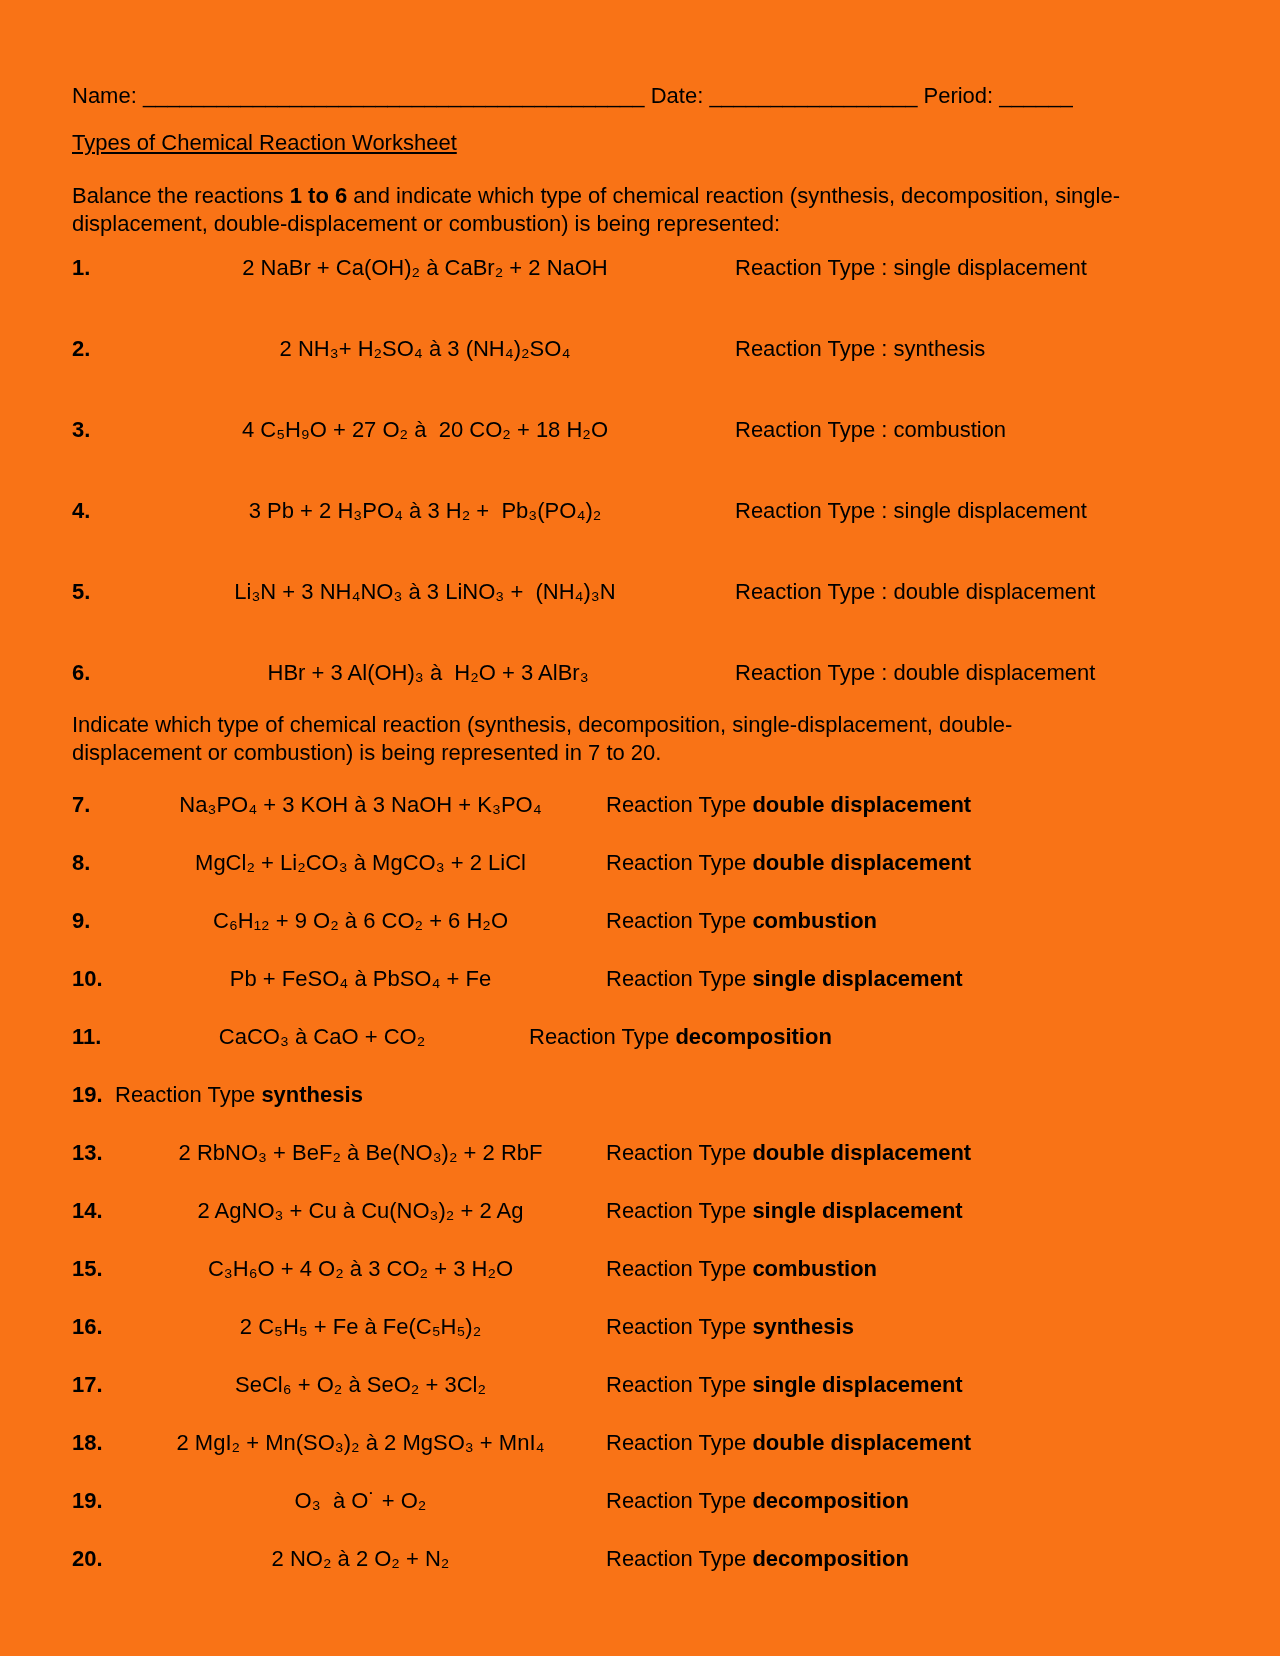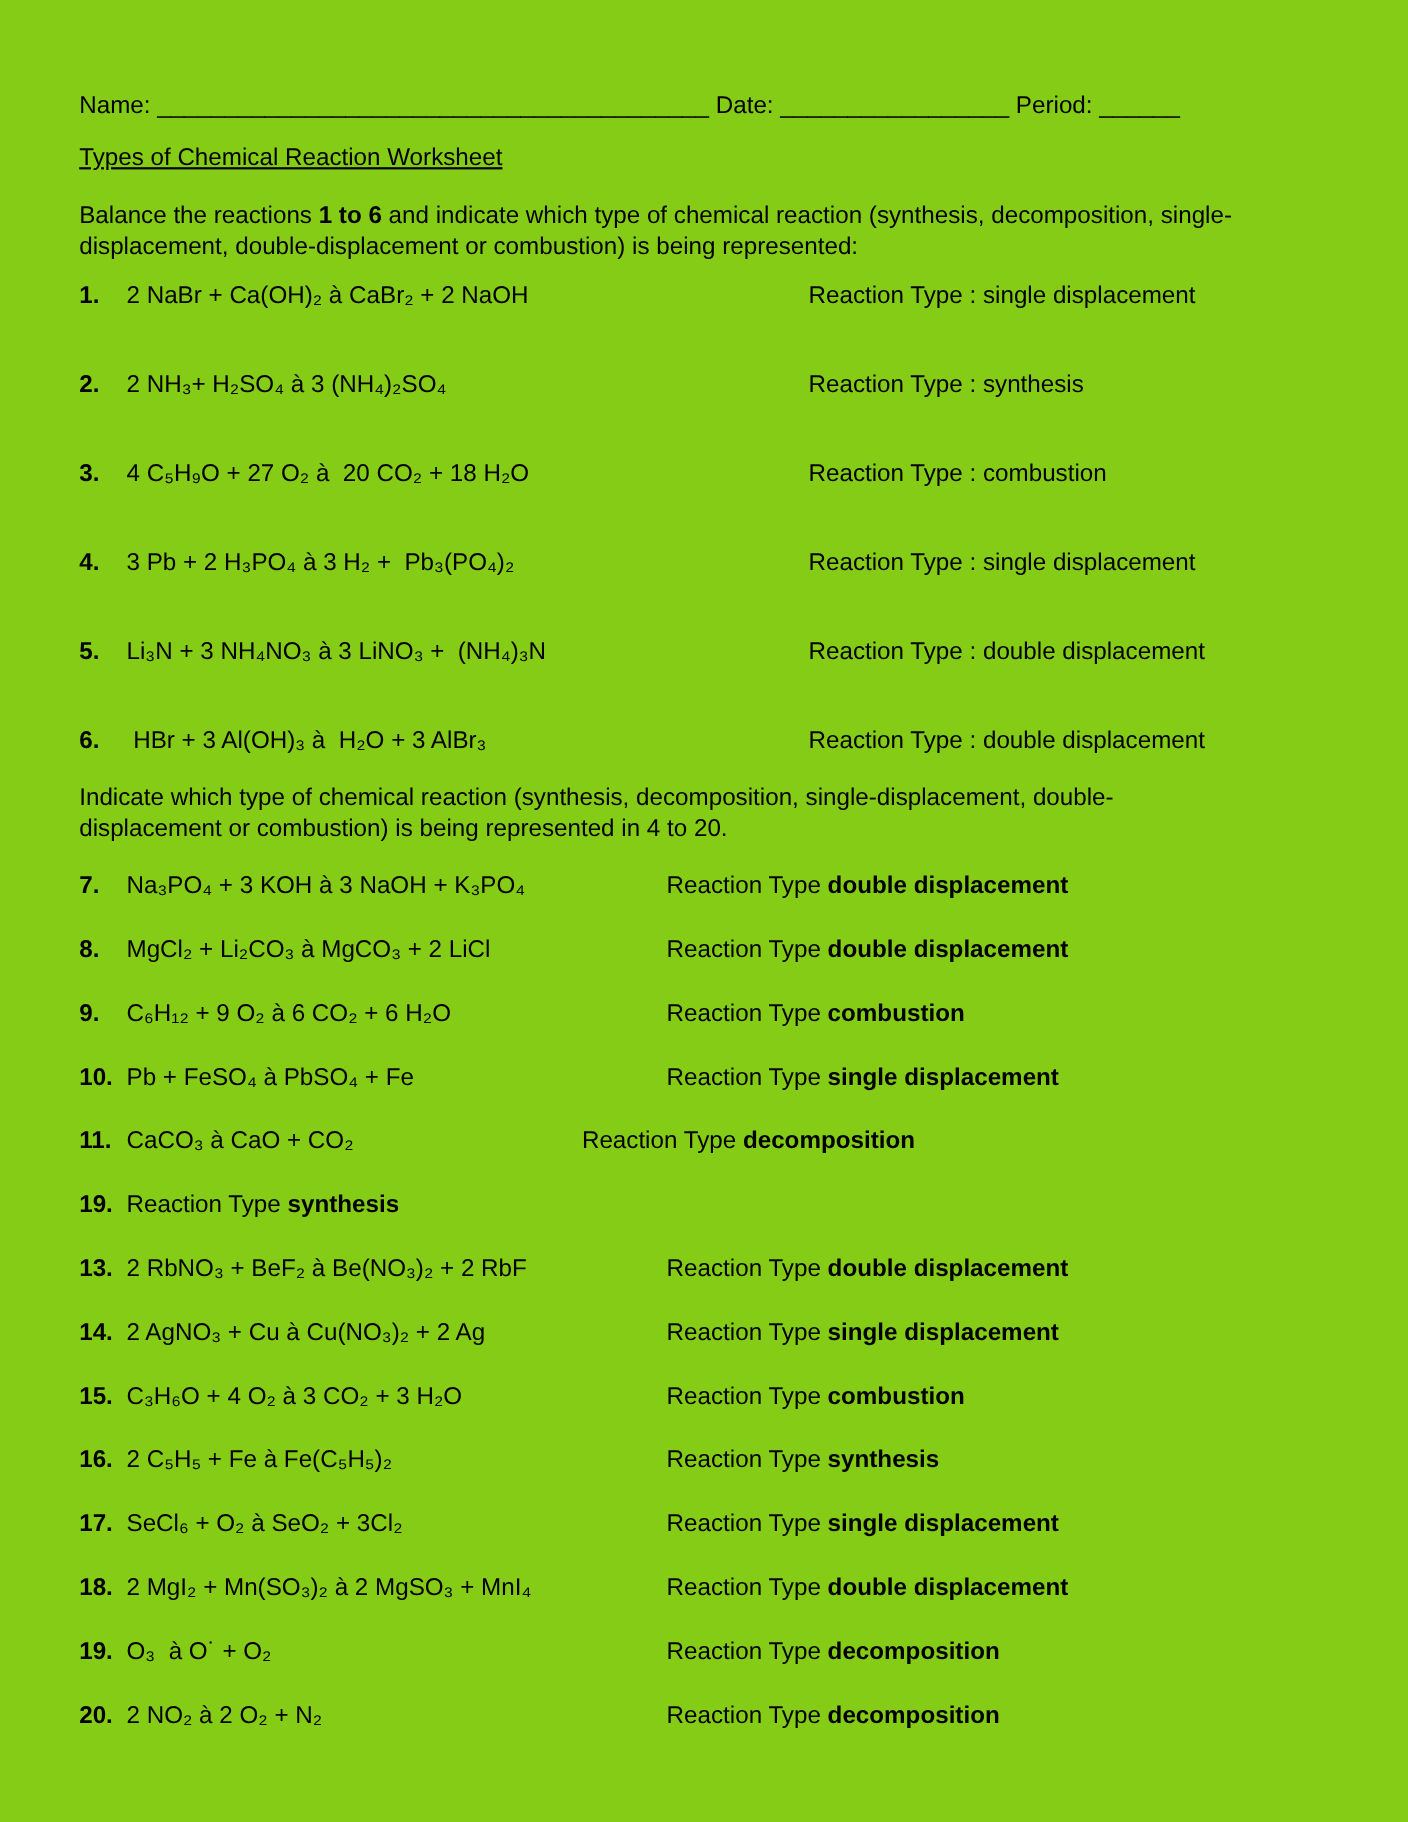--- a/index.html
+++ b/index.html
@@ -1,21 +1,21 @@
 <!DOCTYPE html>
 <html><head>
 <meta charset="utf-8">
 <style>
   html,body{margin:0;padding:0;background:#ffffff;}
   .page{
     position:relative;
     width:1280px;
     height:1656px;
     box-sizing:border-box;
-    background:#84cc16;
+    background:#f97316;
     padding:84px 72px 0 72px;
     font-family:"Liberation Sans","DejaVu Sans",sans-serif;
     font-size:22px;
     color:#000000;
     overflow:hidden;
   }
   .header-line{white-space:pre;line-height:24px;}
   .doc-title{
     font-size:22px;
     font-weight:normal;
@@ -31,21 +31,21 @@
   .instr b{font-weight:bold;}
   .sec1{margin-top:18px;}
   .sec2{margin-top:26px;}
   .qrow{display:grid;line-height:24px;align-items:baseline;}
   .sec1 .qrow{grid-template-columns:43px 620px 1fr;margin-bottom:57px;}
   .sec1 .qrow:last-child{margin-bottom:0;}
   .sec2 .qrow{grid-template-columns:43px 491px 1fr;margin-bottom:34px;}
   .sec2 .qrow.narrow{grid-template-columns:43px 414px 1fr;}
   .sec2 .qrow:last-child{margin-bottom:0;}
   .qnum{font-weight:bold;}
-  .qeq{white-space:pre;}
+  .qeq{white-space:pre;text-align:center;}
   .qans{white-space:nowrap;}
   .rt-ans-bold{font-weight:bold;}
 </style>
 </head>
 <body>
 
 <div class="page">
 
   <div class="header-line"><span>Name:</span><span> _________________________________________ </span><span>Date:</span><span> _________________ </span><span>Period:</span><span> ______</span></div>
 
@@ -79,21 +79,21 @@
         <span class="qeq">Li₃N + 3 NH₄NO₃ à 3 LiNO₃ +  (NH₄)₃N</span>
         <span class="qans"><span>Reaction Type :</span> <span>double displacement</span></span>
     </div>
     <div class="qrow">
       <span class="qnum">6.</span>
         <span class="qeq"> HBr + 3 Al(OH)₃ à  H₂O + 3 AlBr₃</span>
         <span class="qans"><span>Reaction Type :</span> <span>double displacement</span></span>
     </div>
   </div>
 
-  <p class="instr">Indicate which type of chemical reaction (synthesis, decomposition, single-displacement, double-displacement or combustion) is being represented in 4 to 20.</p>
+  <p class="instr">Indicate which type of chemical reaction (synthesis, decomposition, single-displacement, double-displacement or combustion) is being represented in 7 to 20.</p>
 
   <div class="sec2">
     <div class="qrow">
       <span class="qnum">7.</span>
         <span class="qeq">Na₃PO₄ + 3 KOH à 3 NaOH + K₃PO₄</span>
         <span class="qans"><span>Reaction Type</span> <span class="rt-ans-bold">double displacement</span></span>
     </div>
     <div class="qrow">
       <span class="qnum">8.</span>
         <span class="qeq">MgCl₂ + Li₂CO₃ à MgCO₃ + 2 LiCl</span>

